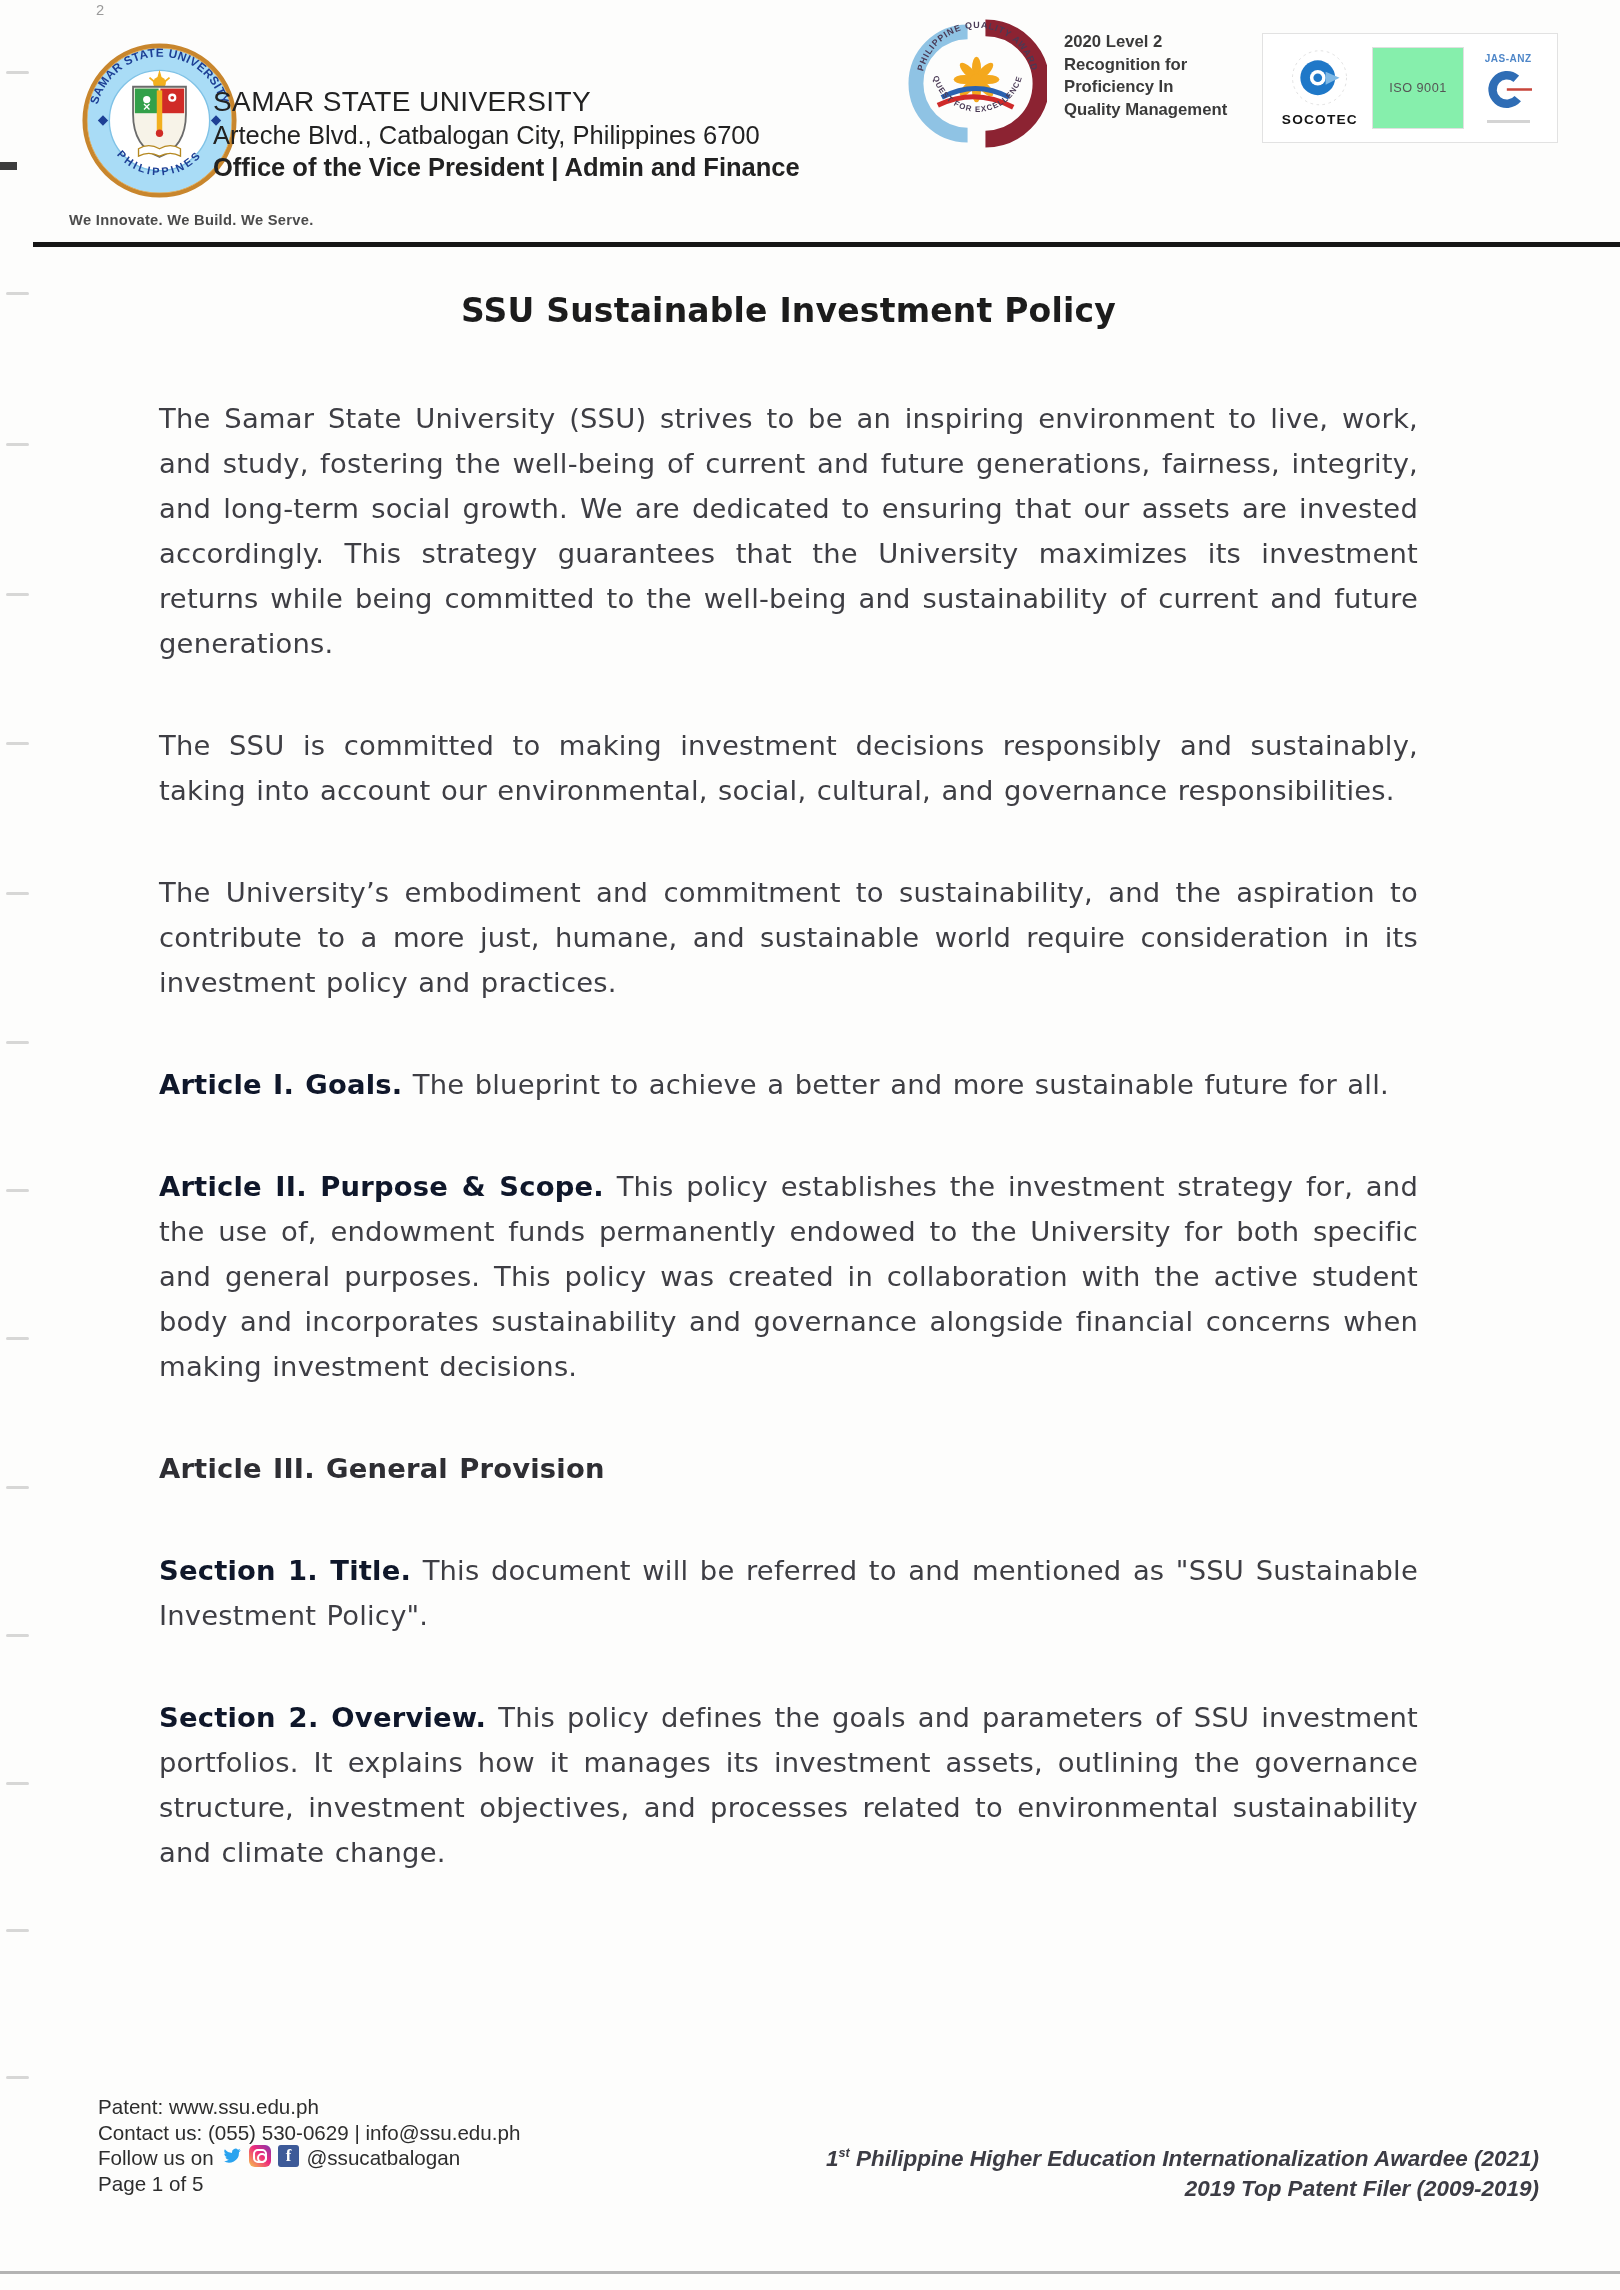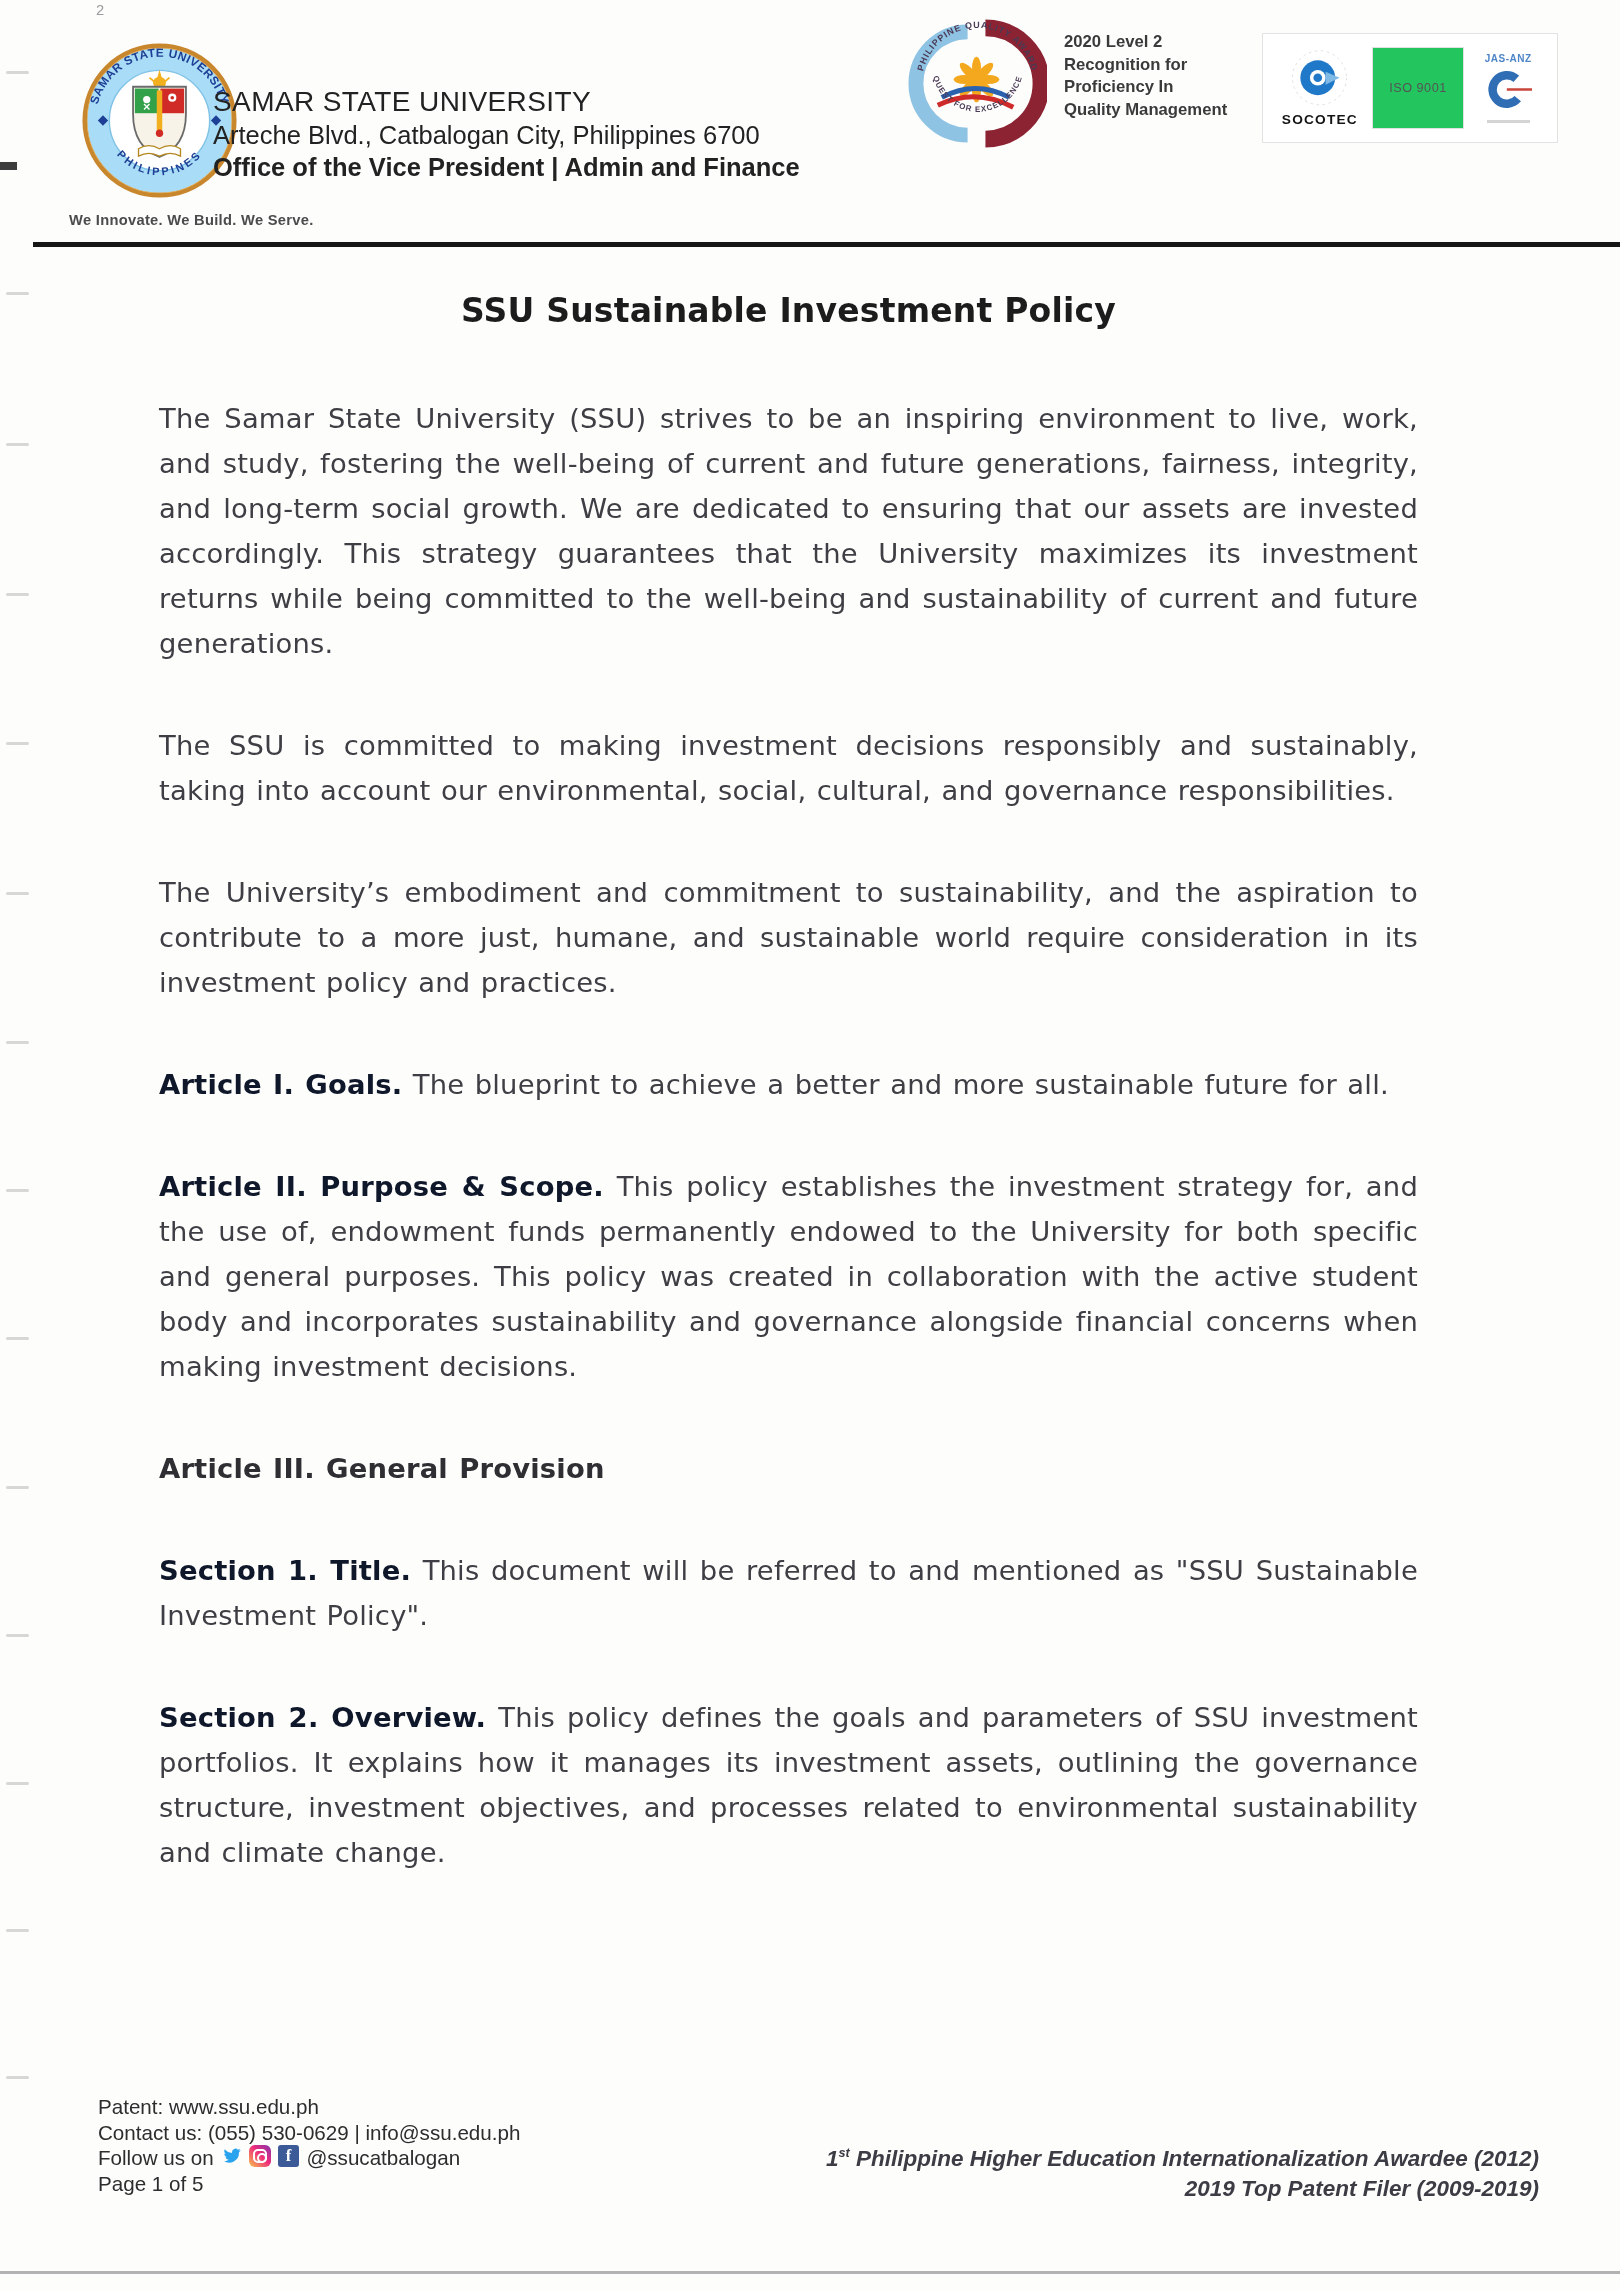--- a/index.html
+++ b/index.html
@@ -19,21 +19,21 @@
   .univ .name{font-size:28px;letter-spacing:0.4px;line-height:35px;}
   .univ .addr{font-size:25.5px;line-height:32px;}
   .univ .office{font-size:25.5px;font-weight:bold;line-height:32px;}
   .pqa{position:absolute;left:908px;top:11.8px;width:139px;height:139px;}
   .pqa-text{position:absolute;left:1064px;top:31px;font-size:16.7px;font-weight:bold;line-height:22.5px;color:#3a3a3a;}
   .cert{position:absolute;left:1262px;top:33px;width:296px;height:110px;background:#fff;
         border:1px solid #e2e2e2;display:flex;align-items:center;justify-content:space-between;padding:0 5.9px;box-sizing:border-box;}
   .cert-socotec{width:102px;text-align:center;}
   .cert-socotec .lbl{font-size:13.7px;font-weight:bold;letter-spacing:1.2px;color:#141414;margin-top:-2px;}
   .cert-iso{width:90px;height:80px;border:1px solid #e0e0e0;display:flex;align-items:center;justify-content:center;
-            font-size:12.7px;color:#555;letter-spacing:0.5px;background:#22c55e;}
+            font-size:12.7px;color:#555;letter-spacing:0.5px;background:#86efac;}
   .cert-jas{width:86px;text-align:center;}
   .cert-jas .lbl{font-size:10px;font-weight:bold;color:#4e86c8;letter-spacing:0.5px;margin-bottom:2px;}
   .cert-jas .regbar{width:43px;height:2.9px;background:#d4d4d4;margin:2.9px auto 0;}
   .header-rule{position:absolute;left:33px;right:0;top:242px;height:4.9px;background:#161616;}
   
   .title{position:absolute;left:159px;width:1259px;top:291px;text-align:center;
          font-family:"DejaVu Sans",sans-serif;font-weight:bold;font-size:33px;color:#1c1c1c;letter-spacing:0.2px;}
   .content{position:absolute;left:159px;top:396px;width:1259px;
            font-family:"DejaVu Sans",sans-serif;font-size:27.4px;line-height:45px;color:#3e3e44;
            text-align:justify;word-spacing:1.5px;letter-spacing:0.2px;}
@@ -199,19 +199,19 @@
           </svg>
       </span>
       <span class="sicon ig"></span>
       <span class="sicon fb">f</span>
       <span>@ssucatbalogan</span>
     </div>
     <div>Page 1 of 5</div>
   </div>
 
   <div class="footer-right">
-    <div><span>1</span><sup>st</sup><span> Philippine Higher Education Internationalization Awardee (2012)</span></div>
+    <div><span>1</span><sup>st</sup><span> Philippine Higher Education Internationalization Awardee (2021)</span></div>
     <div>2019 Top Patent Filer (2009-2019)</div>
   </div>
 
   <div class="bottom-rule"></div>
 </div>
 
 
 </body></html>

